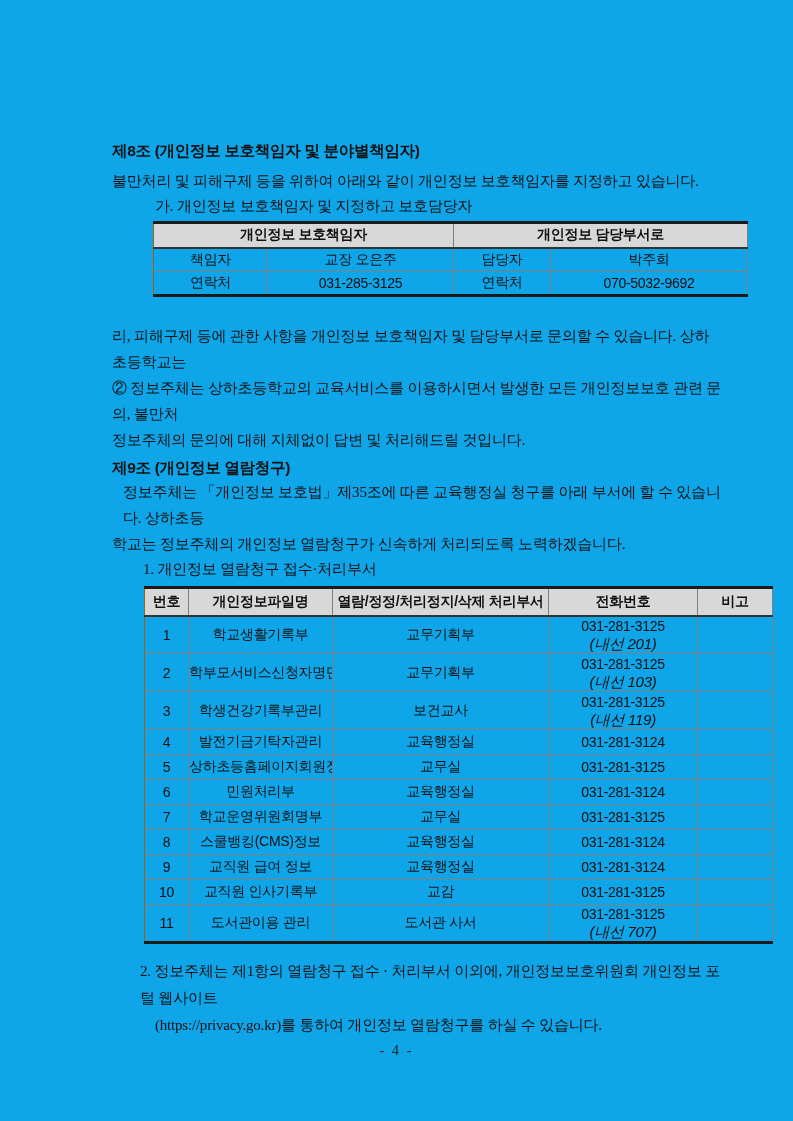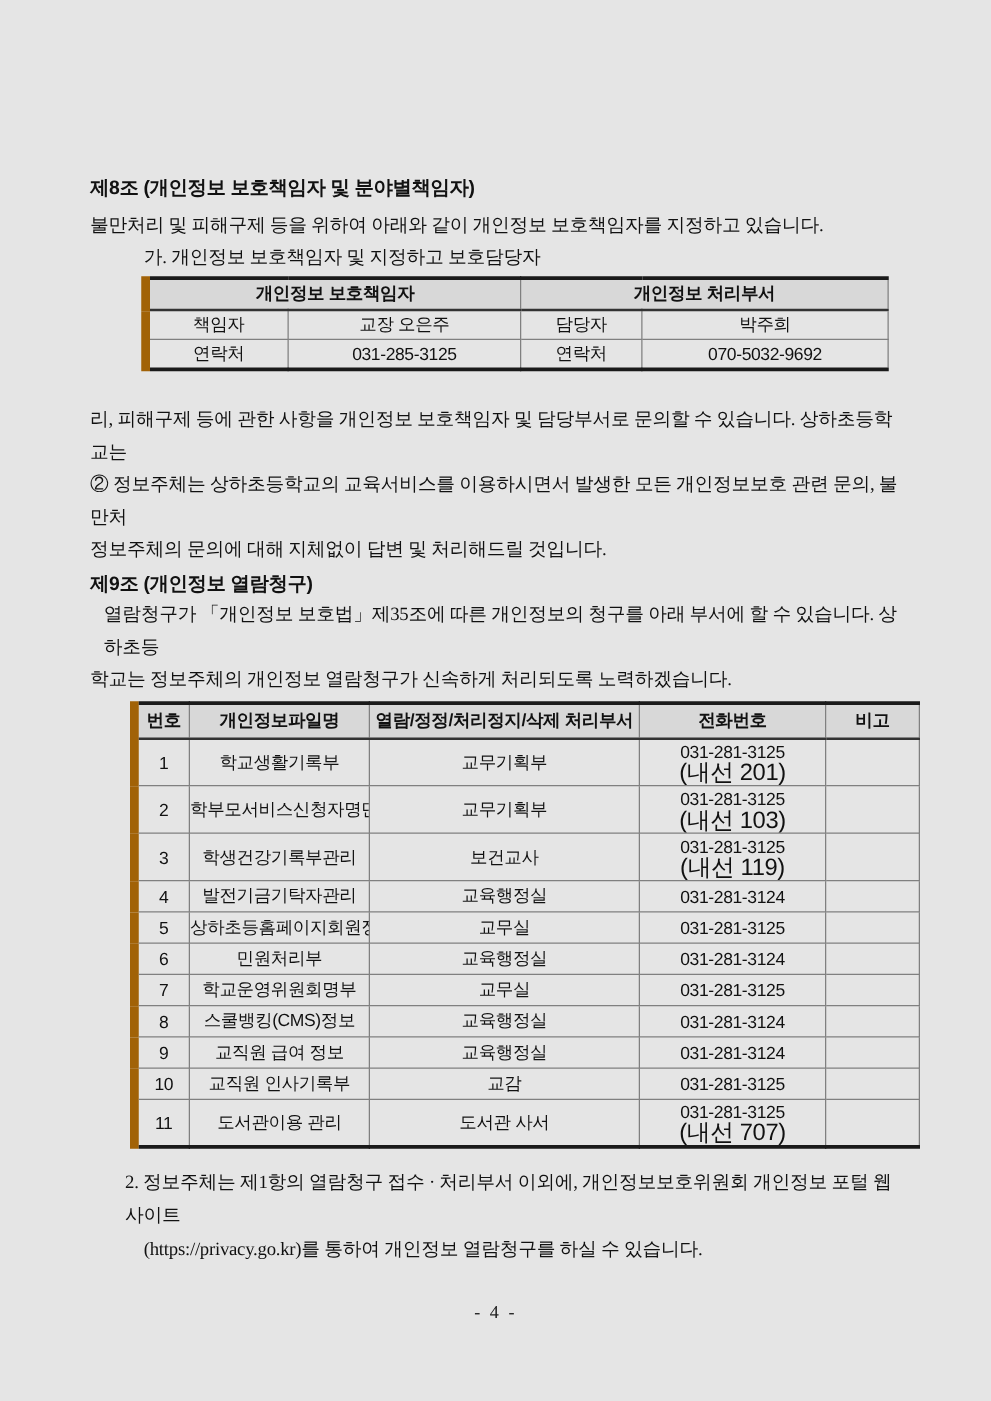--- a/index.html
+++ b/index.html
@@ -1,23 +1,23 @@
 <!DOCTYPE html>
 <html><head>
 <meta charset="utf-8">
 <style>
   * { margin:0; padding:0; box-sizing:border-box; }
   html,body { background:#ffffff; }
   .page {
     position:relative;
     width:793px; height:1121px;
-    background:#e5e5e5;
+    background:#0ea5e9;
     color:#111111;
     font-family:"Liberation Serif", serif;
-    padding:140px 70px 0 72px;
+    padding:140px 70px 0 112px;
     overflow:hidden;
     margin:0 auto;
   }
   .heading {
     font-family:"Liberation Sans", sans-serif;
     font-weight:bold;
     font-size:15.5px;
     line-height:22px;
     letter-spacing:-0.3px;
   }
@@ -57,34 +57,34 @@
     overflow:hidden;
     white-space:nowrap;
   }
   .tbl th {
     background:#d8d8d8;
     font-weight:bold;
     border-bottom:2px solid #333;
   }
   .tbl tr:first-child th, .tbl tr:first-child td { border-top:none; }
   .tbl tr:last-child th, .tbl tr:last-child td { border-bottom:none; }
-  .tbl th:first-child, .tbl td:first-child { border-left:7px solid #a16207; }
+  .tbl th:first-child, .tbl td:first-child { border-left:1px solid #a16207; }
 
   
   .t-officer { width:594px; margin:2px 0 0 41px; }
   .t-officer tr { height:24px; }
   .t-officer tr.head { height:25px; }
 
   
   .t-request { width:628px; margin:4px 0 0 32px; }
   .t-request tr { height:25px; }
   .t-request tr.head { height:28px; }
   .t-request tr.tall { height:38px; }
   .phone-cell { font-size:13.5px; line-height:17px; }
-  .ext-line { display:block; font-size:19px; line-height:17px; }
+  .ext-line { display:block; font-size:15px; line-height:17px;font-style:italic; }
   .fit { font-size:12px; letter-spacing:-0.6px; }
 
   .page-footer {
     position:absolute;
     top:1042px; left:0;
     width:100%;
     text-align:center;
     font-size:14.5px;
     letter-spacing:2px;
     color:#222;
@@ -106,21 +106,21 @@
   <table class="tbl t-officer">
     <colgroup>
       <col style="width:114px">
         <col style="width:186px">
         <col style="width:97px">
         <col style="width:197px">
     </colgroup>
     <tbody>
         <tr class="head">
       <th colspan="2">개인정보 보호책임자</th>
-      <th colspan="2">개인정보 처리부서</th>
+      <th colspan="2">개인정보 담당부서로</th>
     </tr>
     <tr>
       <td>책임자</td>
       <td>교장 오은주</td>
       <td>담당자</td>
       <td>박주희</td>
     </tr>
     <tr>
       <td>연락처</td>
       <td>031-285-3125</td>
@@ -132,24 +132,25 @@
 
   <div class="intro2">
     <div class="bline">리, 피해구제 등에 관한 사항을 개인정보 보호책임자 및 담당부서로 문의할 수 있습니다. 상하초등학교는</div>
     <div class="bline">② 정보주체는 상하초등학교의 교육서비스를 이용하시면서 발생한 모든 개인정보보호 관련 문의, 불만처</div>
     <div class="bline">정보주체의 문의에 대해 지체없이 답변 및 처리해드릴 것입니다.</div>
   </div>
 
   <div class="heading h9">제9조 (개인정보 열람청구)</div>
 
   <div>
-    <div class="bline indent11">열람청구가 「개인정보 보호법」제35조에 따른 개인정보의 청구를 아래 부서에 할 수 있습니다. 상하초등</div>
+    <div class="bline indent11">정보주체는 「개인정보 보호법」제35조에 따른 교육행정실 청구를 아래 부서에 할 수 있습니다. 상하초등</div>
     <div class="bline">학교는 정보주체의 개인정보 열람청구가 신속하게 처리되도록 노력하겠습니다.</div>
   </div>
 
+  <div class="bline list1">1. 개인정보 열람청구 접수·처리부서</div>
 
   <table class="tbl t-request">
     <colgroup>
       <col style="width:44px">
         <col style="width:144px">
         <col style="width:216px">
         <col style="width:149px">
         <col style="width:75px">
     </colgroup>
     <tbody>

